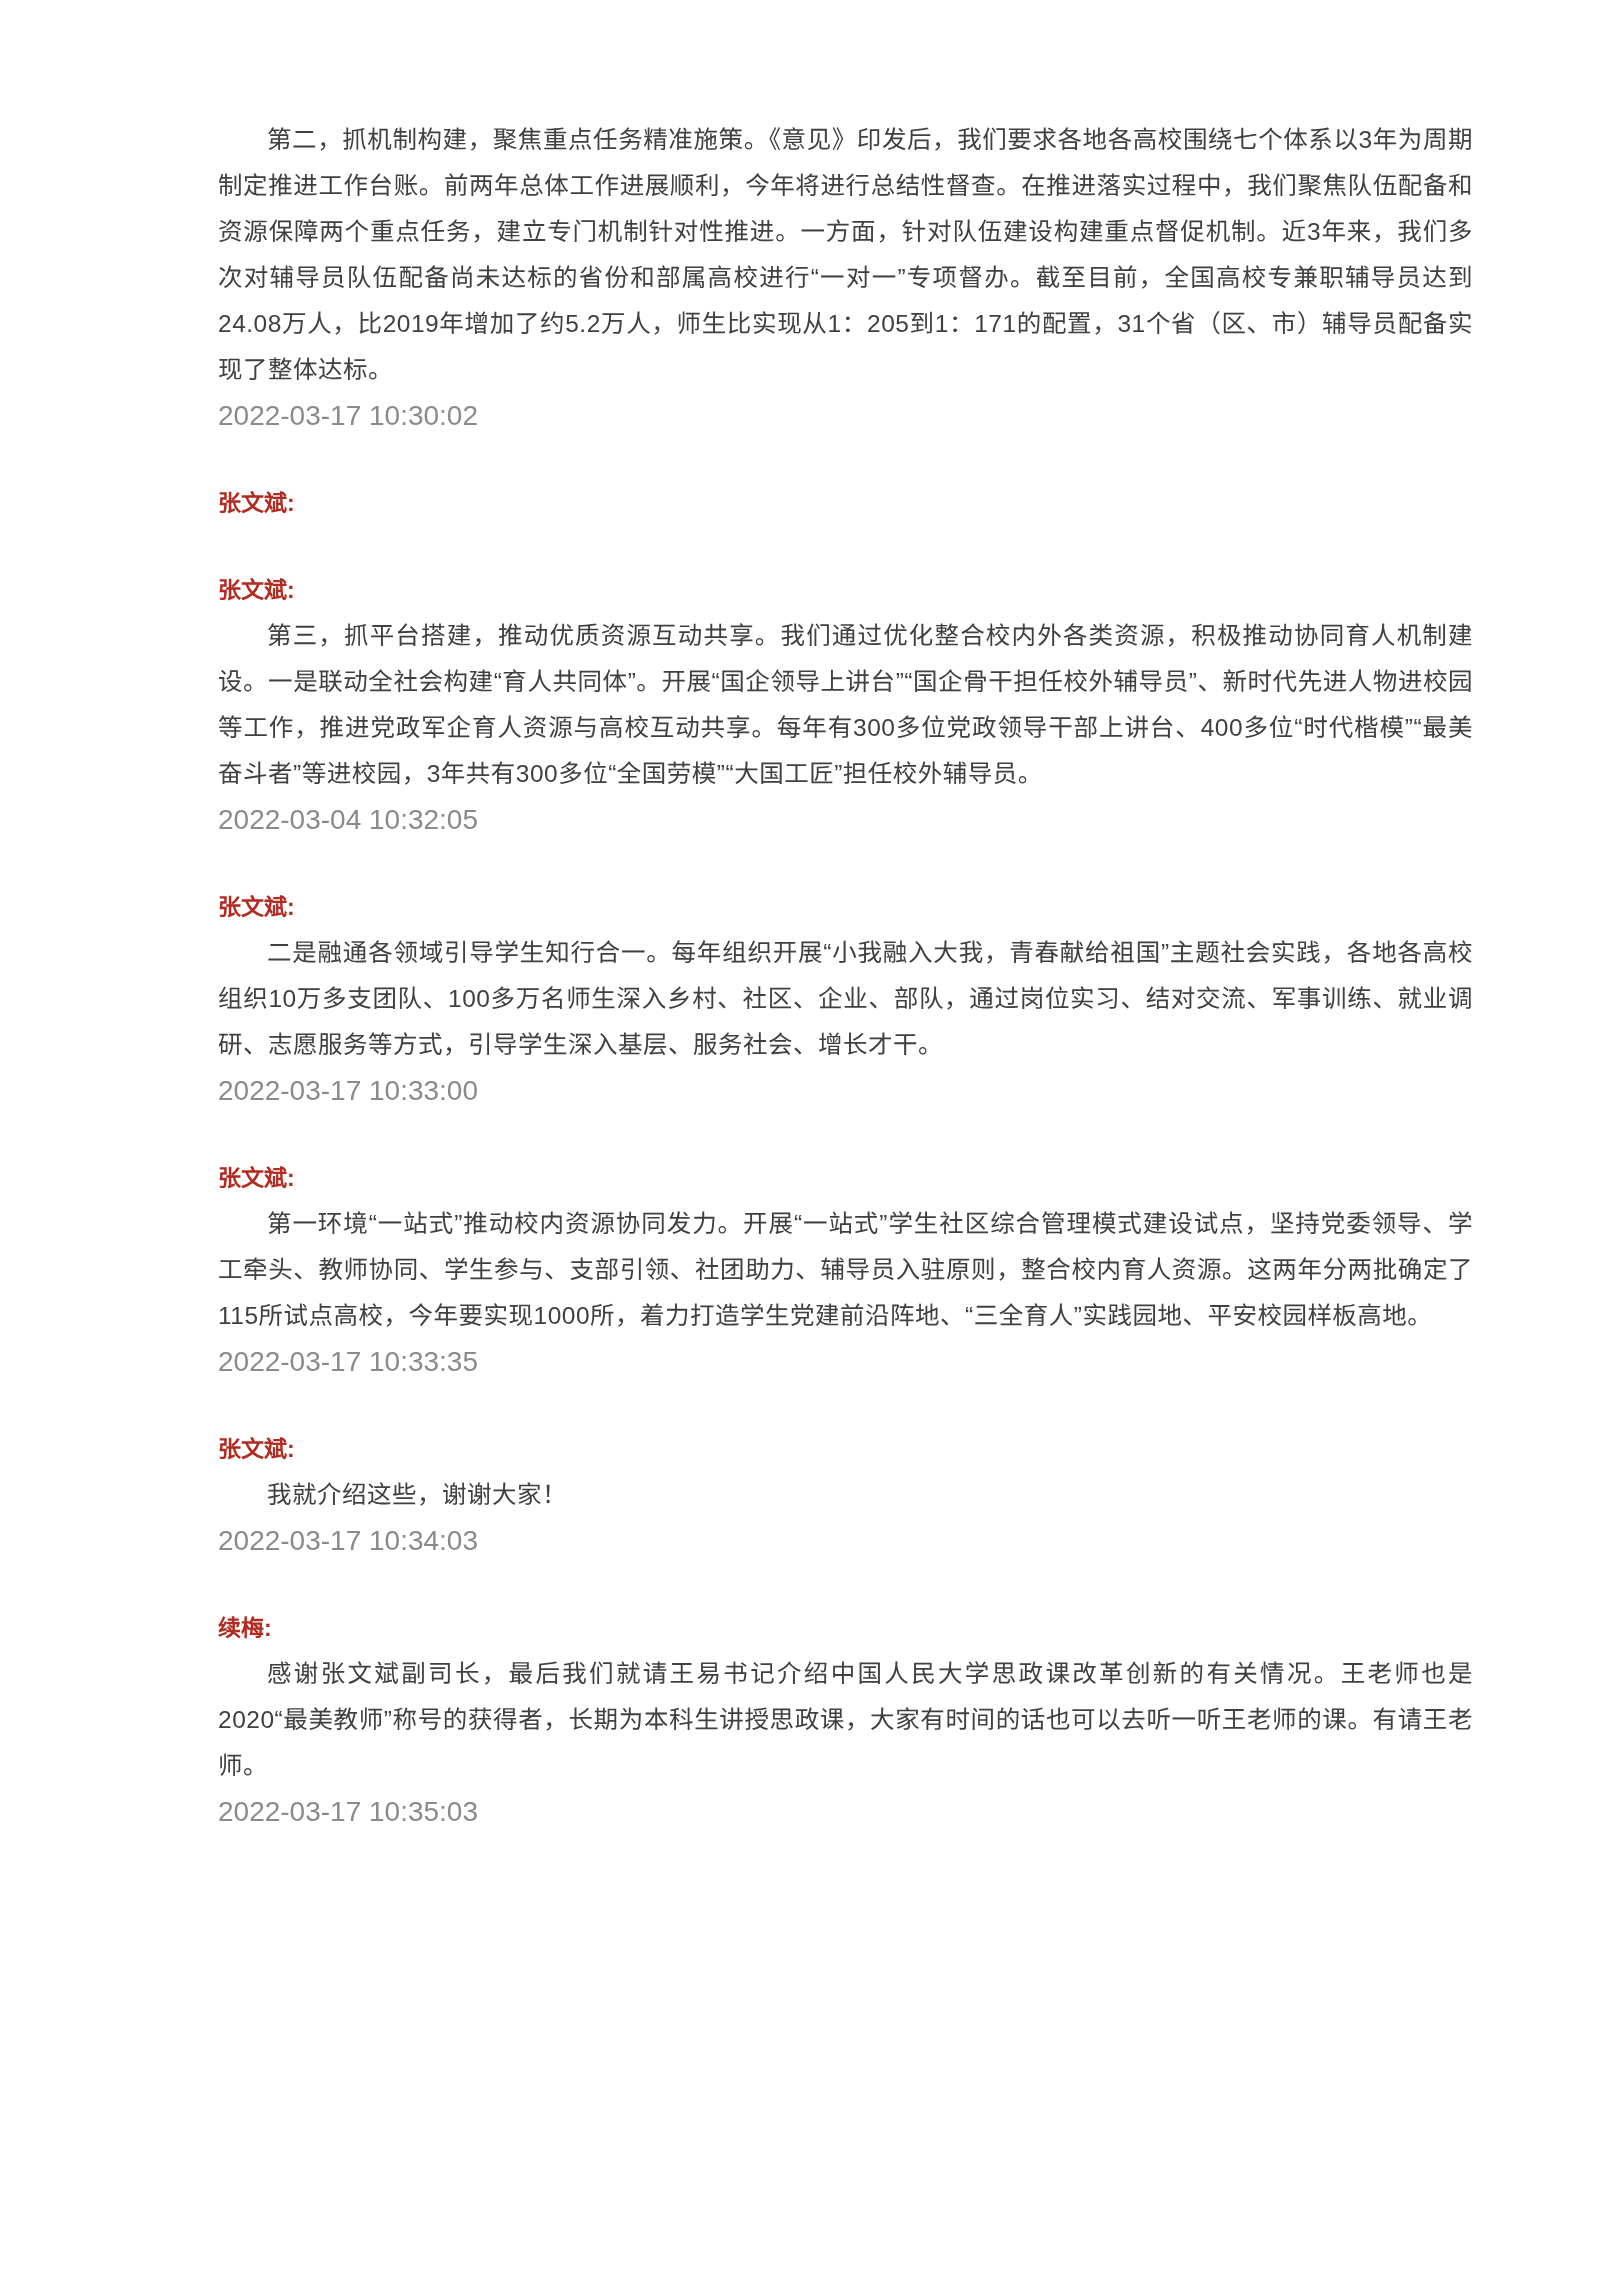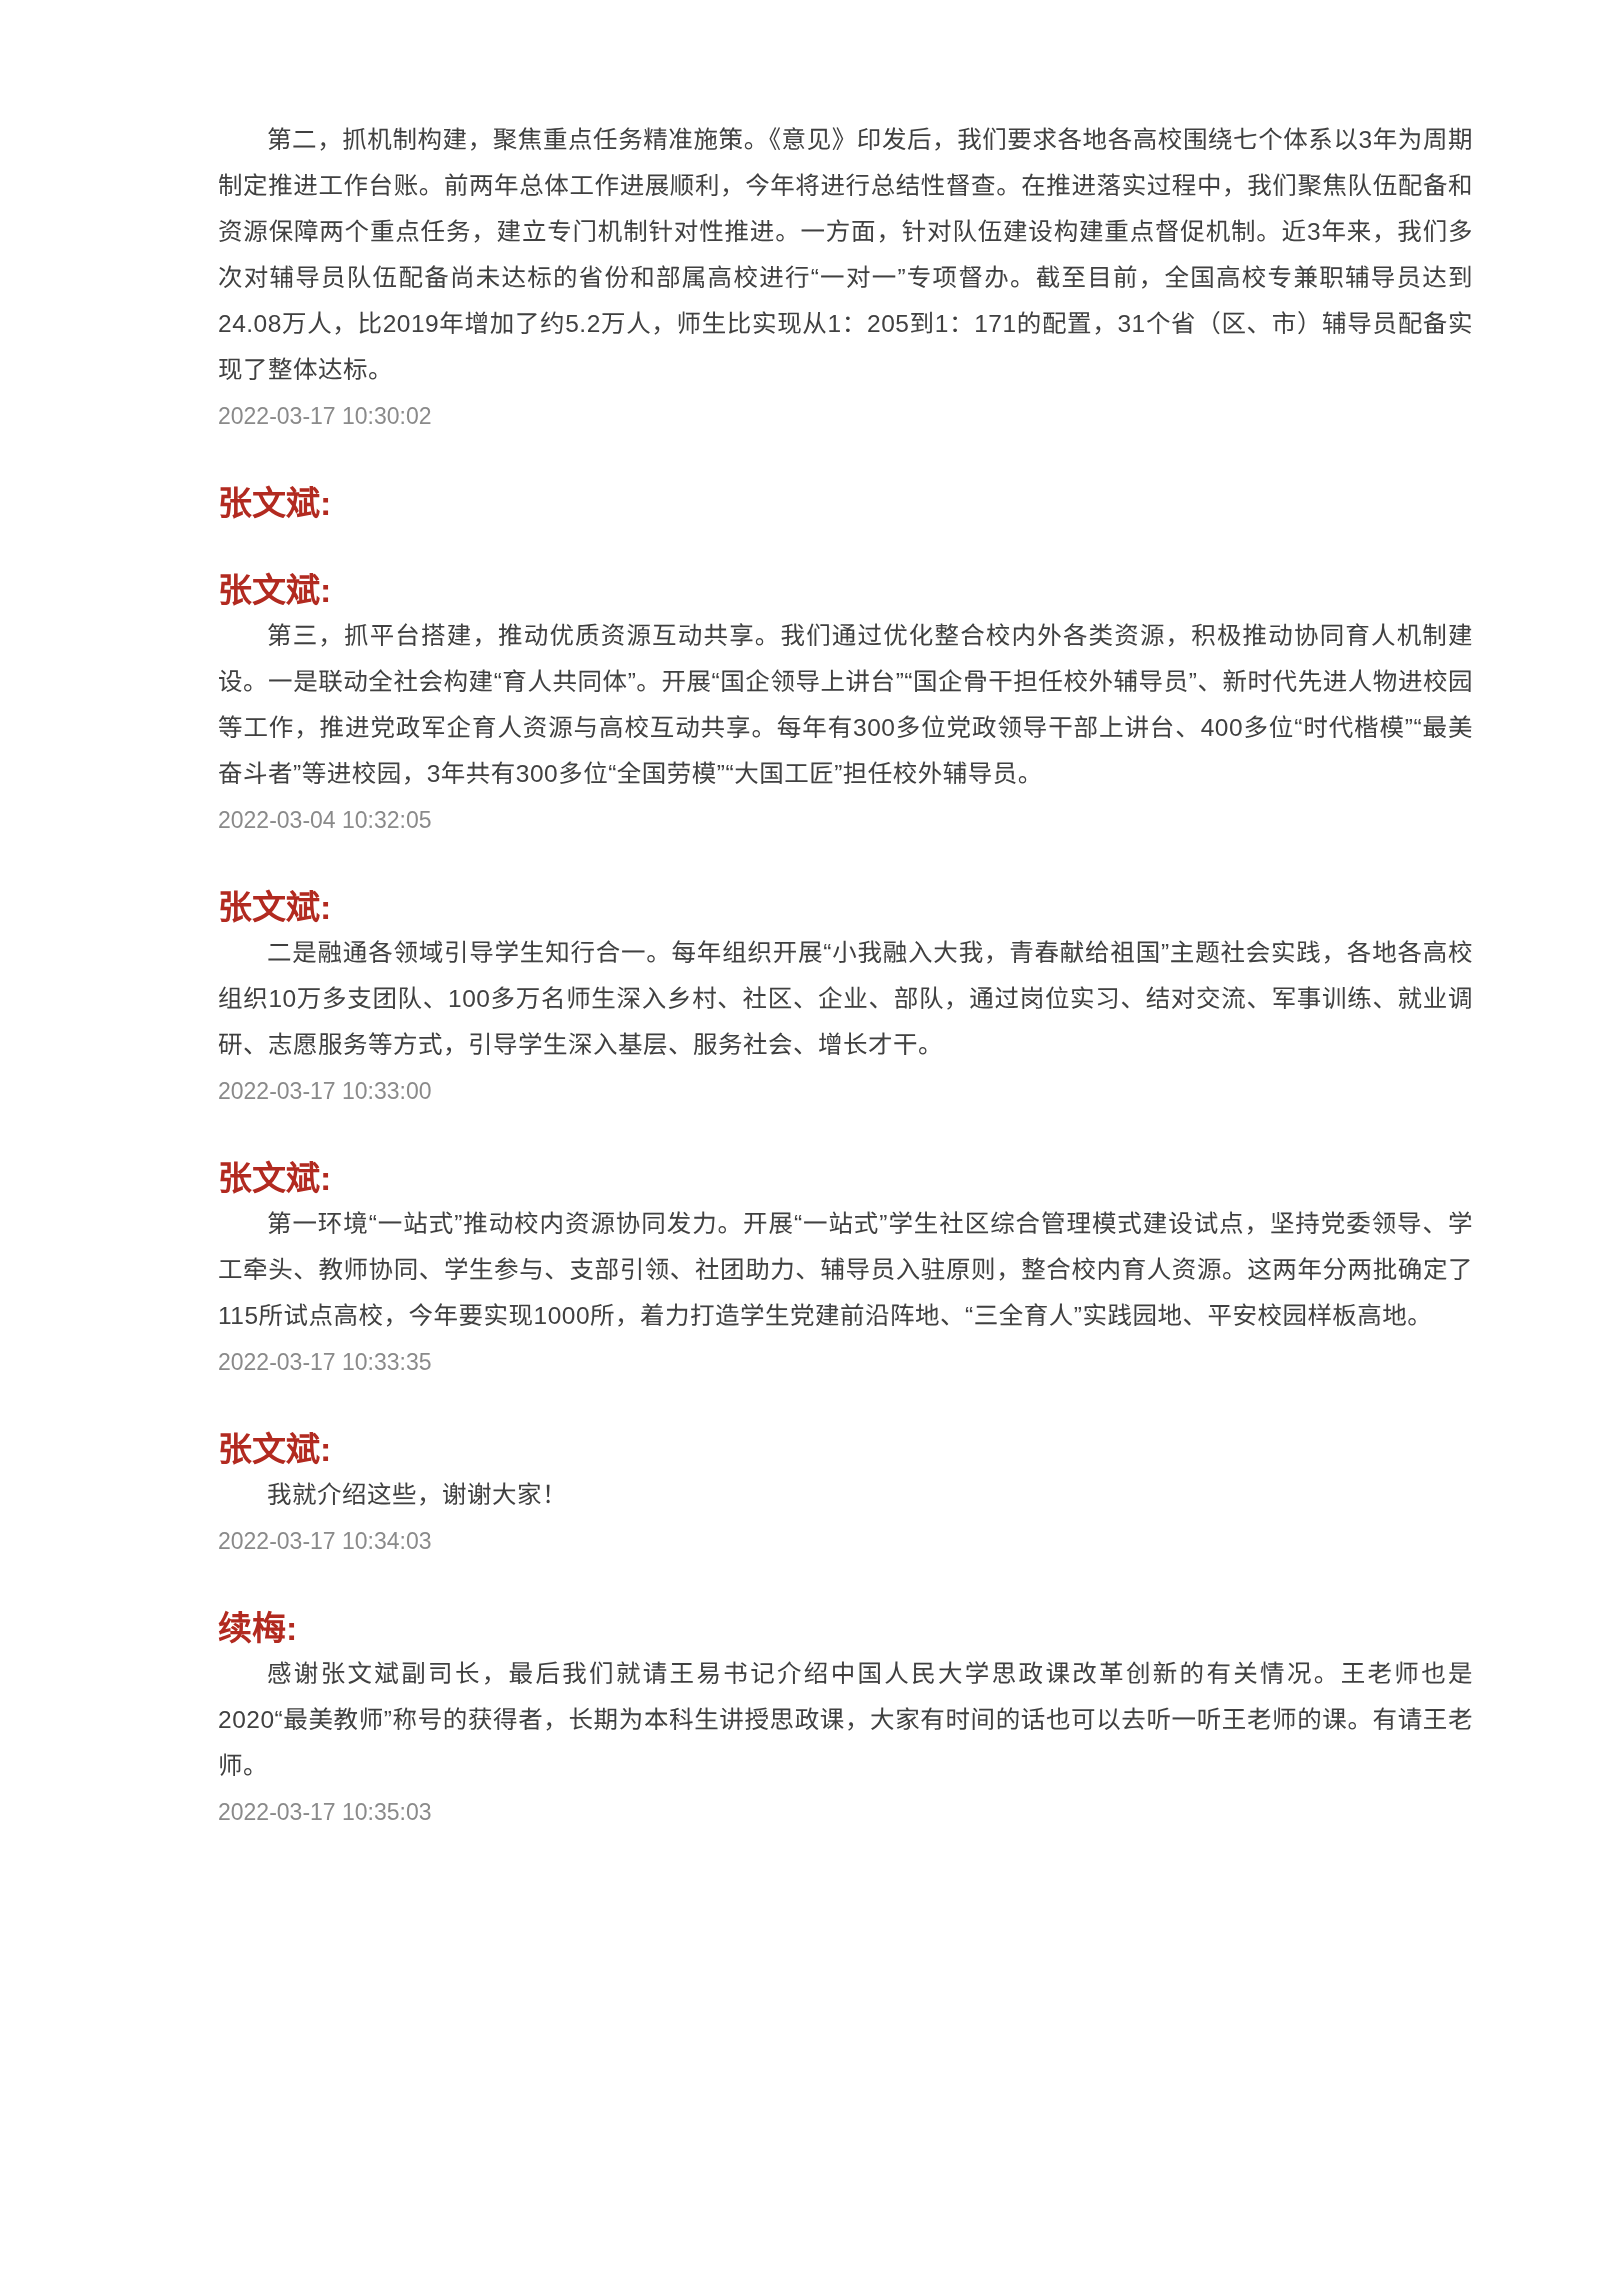--- a/index.html
+++ b/index.html
@@ -22,27 +22,27 @@
     margin: 0;
     font-size: 24.5px;
     line-height: 46px;
     color: #404040;
     text-indent: 2em;
     text-align: justify;
     letter-spacing: 0.5px;
   }
   .ts {
     margin: 0;
-    font-size: 23px;
+    font-size: 28px;
     line-height: 46px;
     color: #8a8a8a;
   }
   .speaker {
     margin: 41px 0 0 0;
-    font-size: 34px;
+    font-size: 23px;
     line-height: 46px;
     font-weight: bold;
     color: #b22a20;
   }
 </style>
 </head>
 <body>
 
 <div class="content">
 

